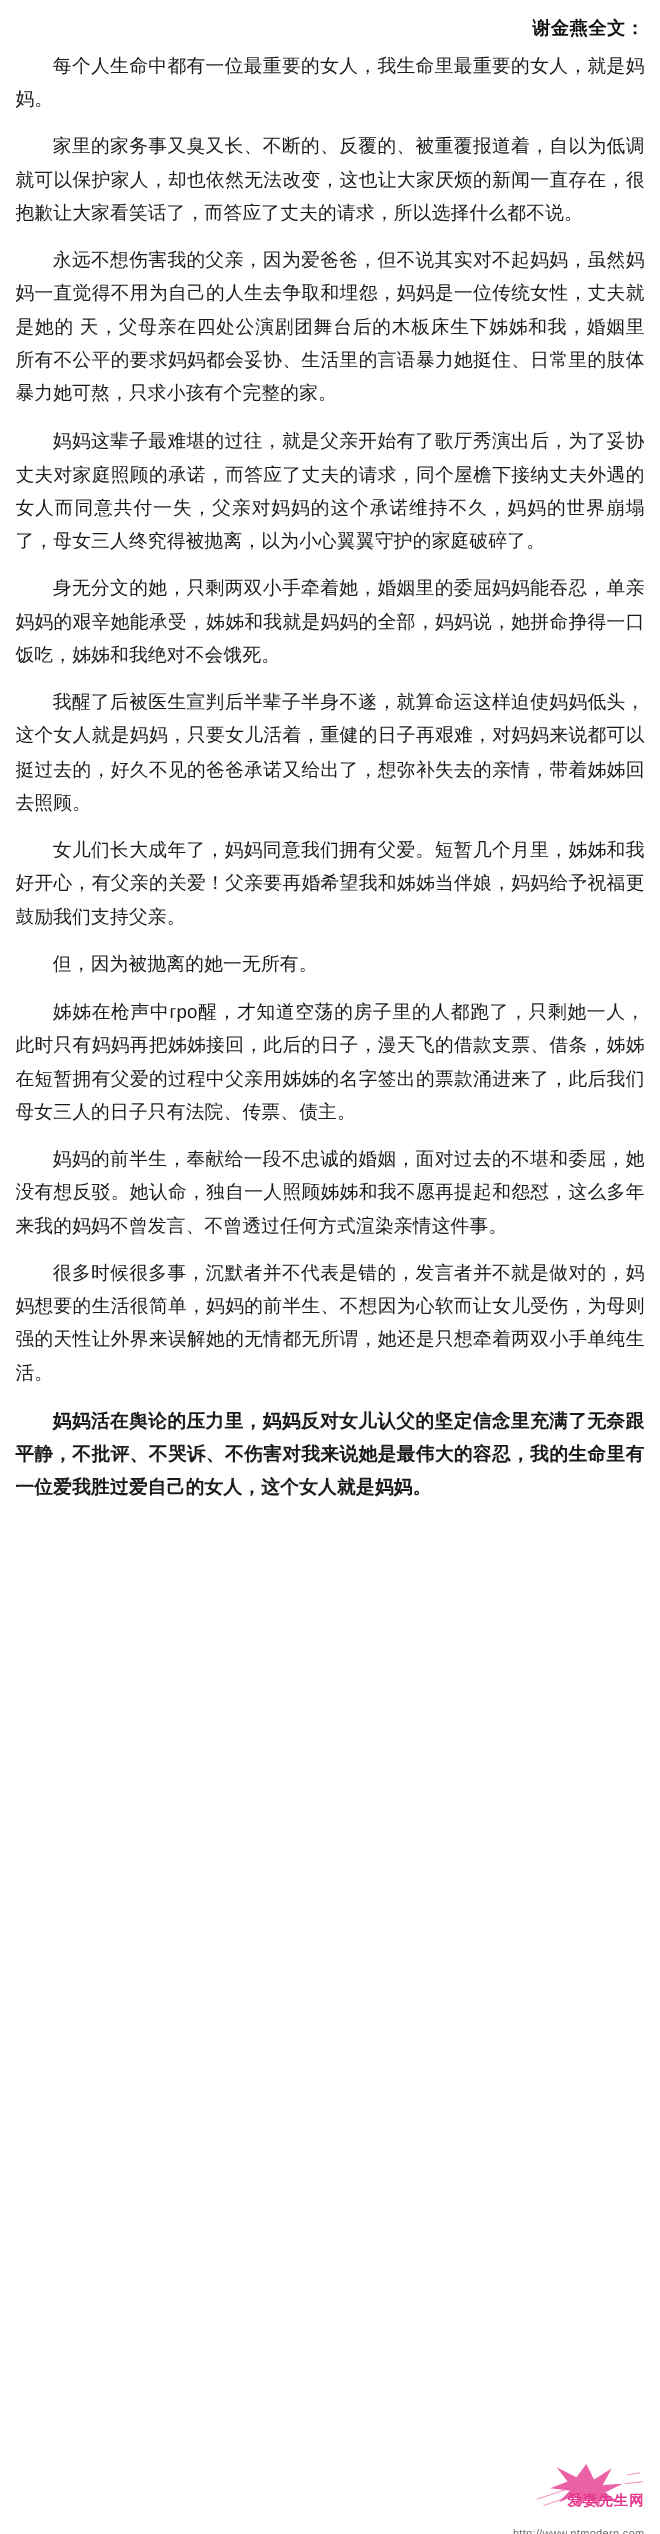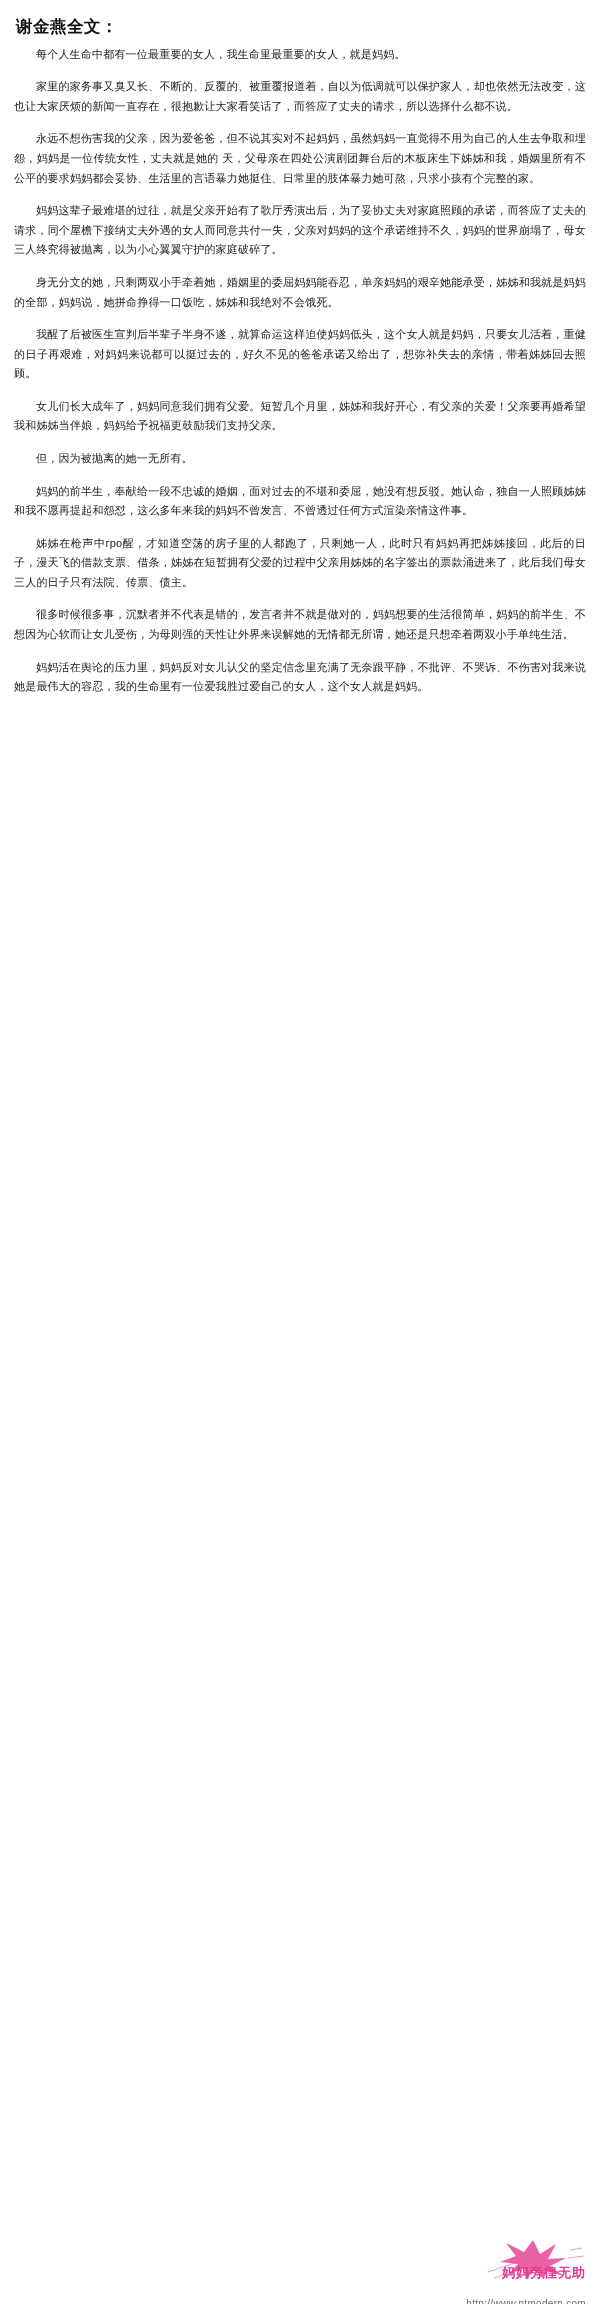--- a/index.html
+++ b/index.html
@@ -22,32 +22,34 @@
   .inner {
     padding: 14px 14px 0 14px;
   }
   .doc-title {
     font-size: 16.5px;
     font-weight: bold;
     color: #111111;
     line-height: 1.5;
     margin: 0 0 6px 2px;
     letter-spacing: 0.5px;
+    text-align: right;
   }
   .para {
-    font-size: 11px;
+    font-size: 17px;
     color: #1a1a1a;
     line-height: 1.78;
     margin: 0 0 13px 0;
     text-indent: 2em;
     text-align: justify;
     letter-spacing: 0.2px;
   }
   .para:last-child {
     margin-bottom: 0;
+    font-weight: bold;
   }
   
   .watermark {
     position: absolute;
     right: 6px;
     bottom: 4px;
     width: 150px;
     height: 62px;
     pointer-events: none;
   }
@@ -88,31 +90,31 @@
     <h1 class="doc-title">谢金燕全文：</h1>
 
     <p class="para">每个人生命中都有一位最重要的女人，我生命里最重要的女人，就是妈妈。</p>
     <p class="para">家里的家务事又臭又长、不断的、反覆的、被重覆报道着，自以为低调就可以保护家人，却也依然无法改变，这也让大家厌烦的新闻一直存在，很抱歉让大家看笑话了，而答应了丈夫的请求，所以选择什么都不说。</p>
     <p class="para">永远不想伤害我的父亲，因为爱爸爸，但不说其实对不起妈妈，虽然妈妈一直觉得不用为自己的人生去争取和埋怨，妈妈是一位传统女性，丈夫就是她的 天，父母亲在四处公演剧团舞台后的木板床生下姊姊和我，婚姻里所有不公平的要求妈妈都会妥协、生活里的言语暴力她挺住、日常里的肢体暴力她可熬，只求小孩有个完整的家。</p>
     <p class="para">妈妈这辈子最难堪的过往，就是父亲开始有了歌厅秀演出后，为了妥协丈夫对家庭照顾的承诺，而答应了丈夫的请求，同个屋檐下接纳丈夫外遇的女人而同意共付一失，父亲对妈妈的这个承诺维持不久，妈妈的世界崩塌了，母女三人终究得被抛离，以为小心翼翼守护的家庭破碎了。</p>
     <p class="para">身无分文的她，只剩两双小手牵着她，婚姻里的委屈妈妈能吞忍，单亲妈妈的艰辛她能承受，姊姊和我就是妈妈的全部，妈妈说，她拼命挣得一口饭吃，姊姊和我绝对不会饿死。</p>
     <p class="para">我醒了后被医生宣判后半辈子半身不遂，就算命运这样迫使妈妈低头，这个女人就是妈妈，只要女儿活着，重健的日子再艰难，对妈妈来说都可以挺过去的，好久不见的爸爸承诺又给出了，想弥补失去的亲情，带着姊姊回去照顾。</p>
     <p class="para">女儿们长大成年了，妈妈同意我们拥有父爱。短暂几个月里，姊姊和我好开心，有父亲的关爱！父亲要再婚希望我和姊姊当伴娘，妈妈给予祝福更鼓励我们支持父亲。</p>
     <p class="para">但，因为被抛离的她一无所有。</p>
+    <p class="para">姊姊在枪声中гро醒，才知道空荡的房子里的人都跑了，只剩她一人，此时只有妈妈再把姊姊接回，此后的日子，漫天飞的借款支票、借条，姊姊在短暂拥有父爱的过程中父亲用姊姊的名字签出的票款涌进来了，此后我们母女三人的日子只有法院、传票、债主。</p>
     <p class="para">妈妈的前半生，奉献给一段不忠诚的婚姻，面对过去的不堪和委屈，她没有想反驳。她认命，独自一人照顾姊姊和我不愿再提起和怨怼，这么多年来我的妈妈不曾发言、不曾透过任何方式渲染亲情这件事。</p>
-    <p class="para">姊姊在枪声中гро醒，才知道空荡的房子里的人都跑了，只剩她一人，此时只有妈妈再把姊姊接回，此后的日子，漫天飞的借款支票、借条，姊姊在短暂拥有父爱的过程中父亲用姊姊的名字签出的票款涌进来了，此后我们母女三人的日子只有法院、传票、债主。</p>
     <p class="para">很多时候很多事，沉默者并不代表是错的，发言者并不就是做对的，妈妈想要的生活很简单，妈妈的前半生、不想因为心软而让女儿受伤，为母则强的天性让外界来误解她的无情都无所谓，她还是只想牵着两双小手单纯生活。</p>
     <p class="para">妈妈活在舆论的压力里，妈妈反对女儿认父的坚定信念里充满了无奈跟平静，不批评、不哭诉、不伤害对我来说她是最伟大的容忍，我的生命里有一位爱我胜过爱自己的女人，这个女人就是妈妈。</p>
   </div>
 
   <div class="watermark">
     <svg class="wm-burst" viewBox="0 0 110 42">
       <g fill="#e4358c" opacity="0.85">
         <polygon points="55,2 62,16 78,6 70,21 88,20 72,28 86,38 68,33 66,42 57,32 48,41 46,30 30,37 40,26 22,24 38,18 28,5 46,14"></polygon>
       </g>
       <g stroke="#e4358c" stroke-width="1" opacity="0.55" fill="none">
         <path d="M10,34 L40,24 M16,40 L44,30 M92,12 L104,10 M90,20 L106,18"></path>
       </g>
     </svg>
-    <div class="wm-text-cn">妈妈旁徨无助</div>
+    <div class="wm-text-cn">爱妻先生网</div>
     <div class="wm-text-url">http://www.ntmodern.com</div>
   </div>
 </div>
 
 </body></html>

